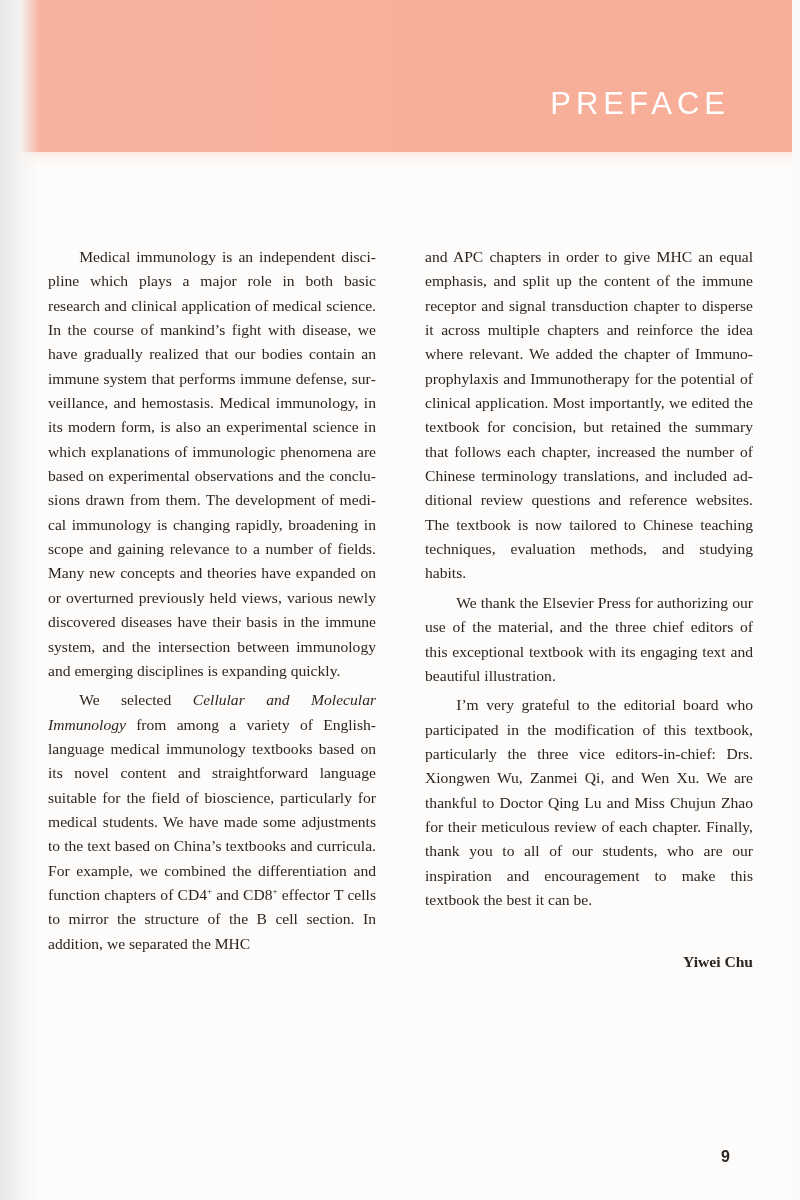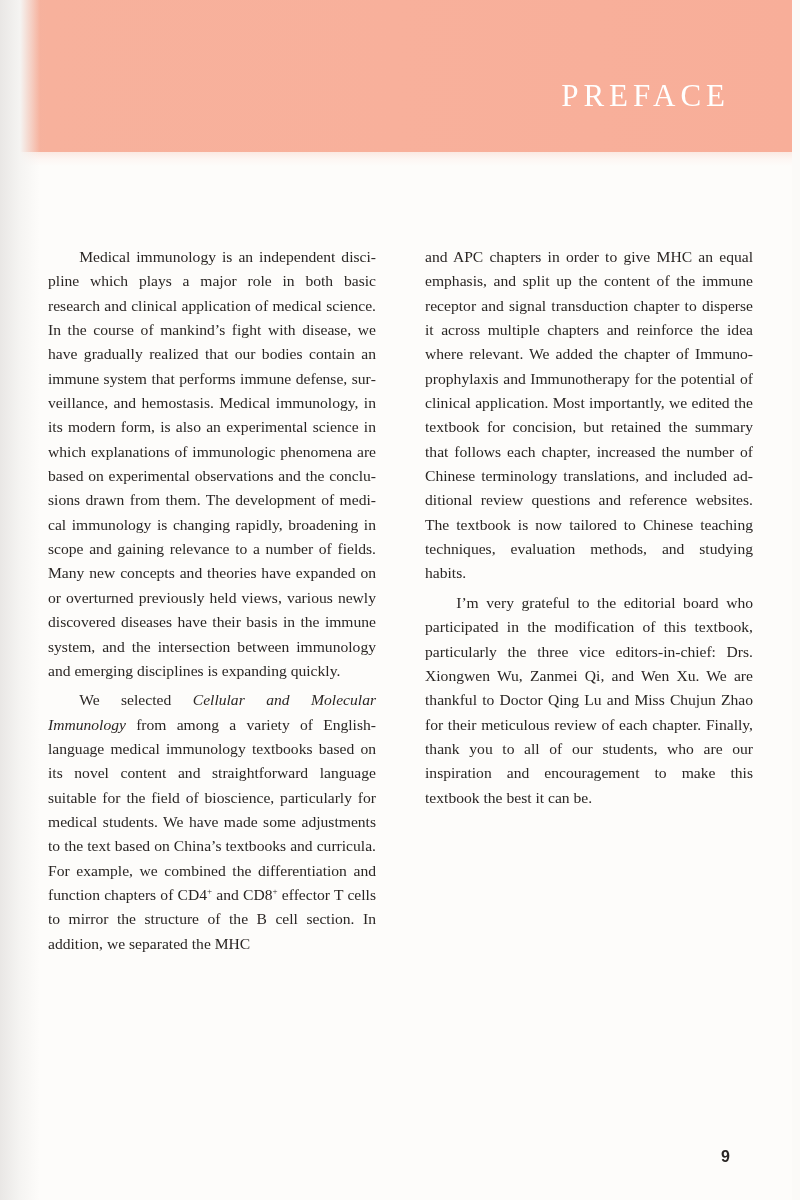--- a/index.html
+++ b/index.html
@@ -40,22 +40,22 @@
     .header-fade {
       position: absolute;
       left: 0; top: 152px;
       width: 792px; height: 14px;
       background: linear-gradient(to bottom, #fbe9e2 0%, #fdf6f3 50%, rgba(253,252,250,0) 100%);
       z-index: 1;
     }
     .header-title {
       position: absolute;
       right: 70px;
-      top: 80px;
-      font-family: Liberation Serif, serif;
+      top: 88px;
+      font-family: Liberation Sans, sans-serif;
       font-size: 31px;
       letter-spacing: 5px;
       color: #ffffff;
       font-weight: normal;
       margin: 0;
       line-height: 1;
       z-index: 4;
     }
     .column {
       position: absolute;
@@ -106,16 +106,18 @@
 <div class="page-shade"></div>
 <div class="right-edge"></div>
 
 <div class="column col-left">
   <p>Medical immunology is an independent disci­pline which plays a major role in both basic research and clinical application of medical science. In the course of mankind’s fight with disease, we have gradually realized that our bodies contain an im­mune system that performs immune defense, sur­veillance, and hemostasis. Medical immunology, in its modern form, is also an experimental science in which explanations of immunologic phenomena are based on experimental observations and the conclu­sions drawn from them. The development of medi­cal immunology is changing rapidly, broadening in scope and gaining relevance to a number of fields. Many new concepts and theories have expanded on or overturned previously held views, various newly discovered diseases have their basis in the immune system, and the intersection between immunology and emerging disciplines is expanding quickly.</p>
   <p><span>We selected </span><em>Cellular and Molecular Immunology</em><span> from among a variety of English-language medical immunology textbooks based on its novel content and straightforward language suitable for the field of bioscience, particularly for medical students. We have made some adjustments to the text based on China’s textbooks and curricula. For example, we combined the differentiation and function chapters of CD4</span><sup>+</sup><span> and CD8</span><sup>+</sup><span> effector T cells to mirror the structure of the B cell section. In addition, we separated the MHC</span></p>
 </div>
 
 <div class="column col-right">
   <p class="continued">and APC chapters in order to give MHC an equal emphasis, and split up the content of the immune receptor and signal transduction chapter to disperse it across multiple chapters and reinforce the idea where relevant. We added the chapter of Immuno­prophylaxis and Immunotherapy for the potential of clinical application. Most importantly, we edited the textbook for concision, but retained the summary that follows each chapter, increased the number of Chinese terminology translations, and included ad­ditional review questions and reference websites. The textbook is now tailored to Chinese teaching tech­niques, evaluation methods, and studying habits.</p>
+  <p>We thank the Elsevier Press for authorizing our use of the material, and the three chief editors of this exceptional textbook with its engaging text and beautiful illustration.</p>
   <p>I’m very grateful to the editorial board who par­ticipated in the modification of this textbook, par­ticularly the three vice editors-in-chief: Drs. Xion­gwen Wu, Zanmei Qi, and Wen Xu. We are thankful to Doctor Qing Lu and Miss Chujun Zhao for their meticulous review of each chapter. Finally, thank you to all of our students, who are our inspiration and encouragement to make this textbook the best it can be.</p>
+  <div class="signature">Yiwei Chu</div>
 </div>
 
 <div class="page-number">9</div>
 
 </body></html>

